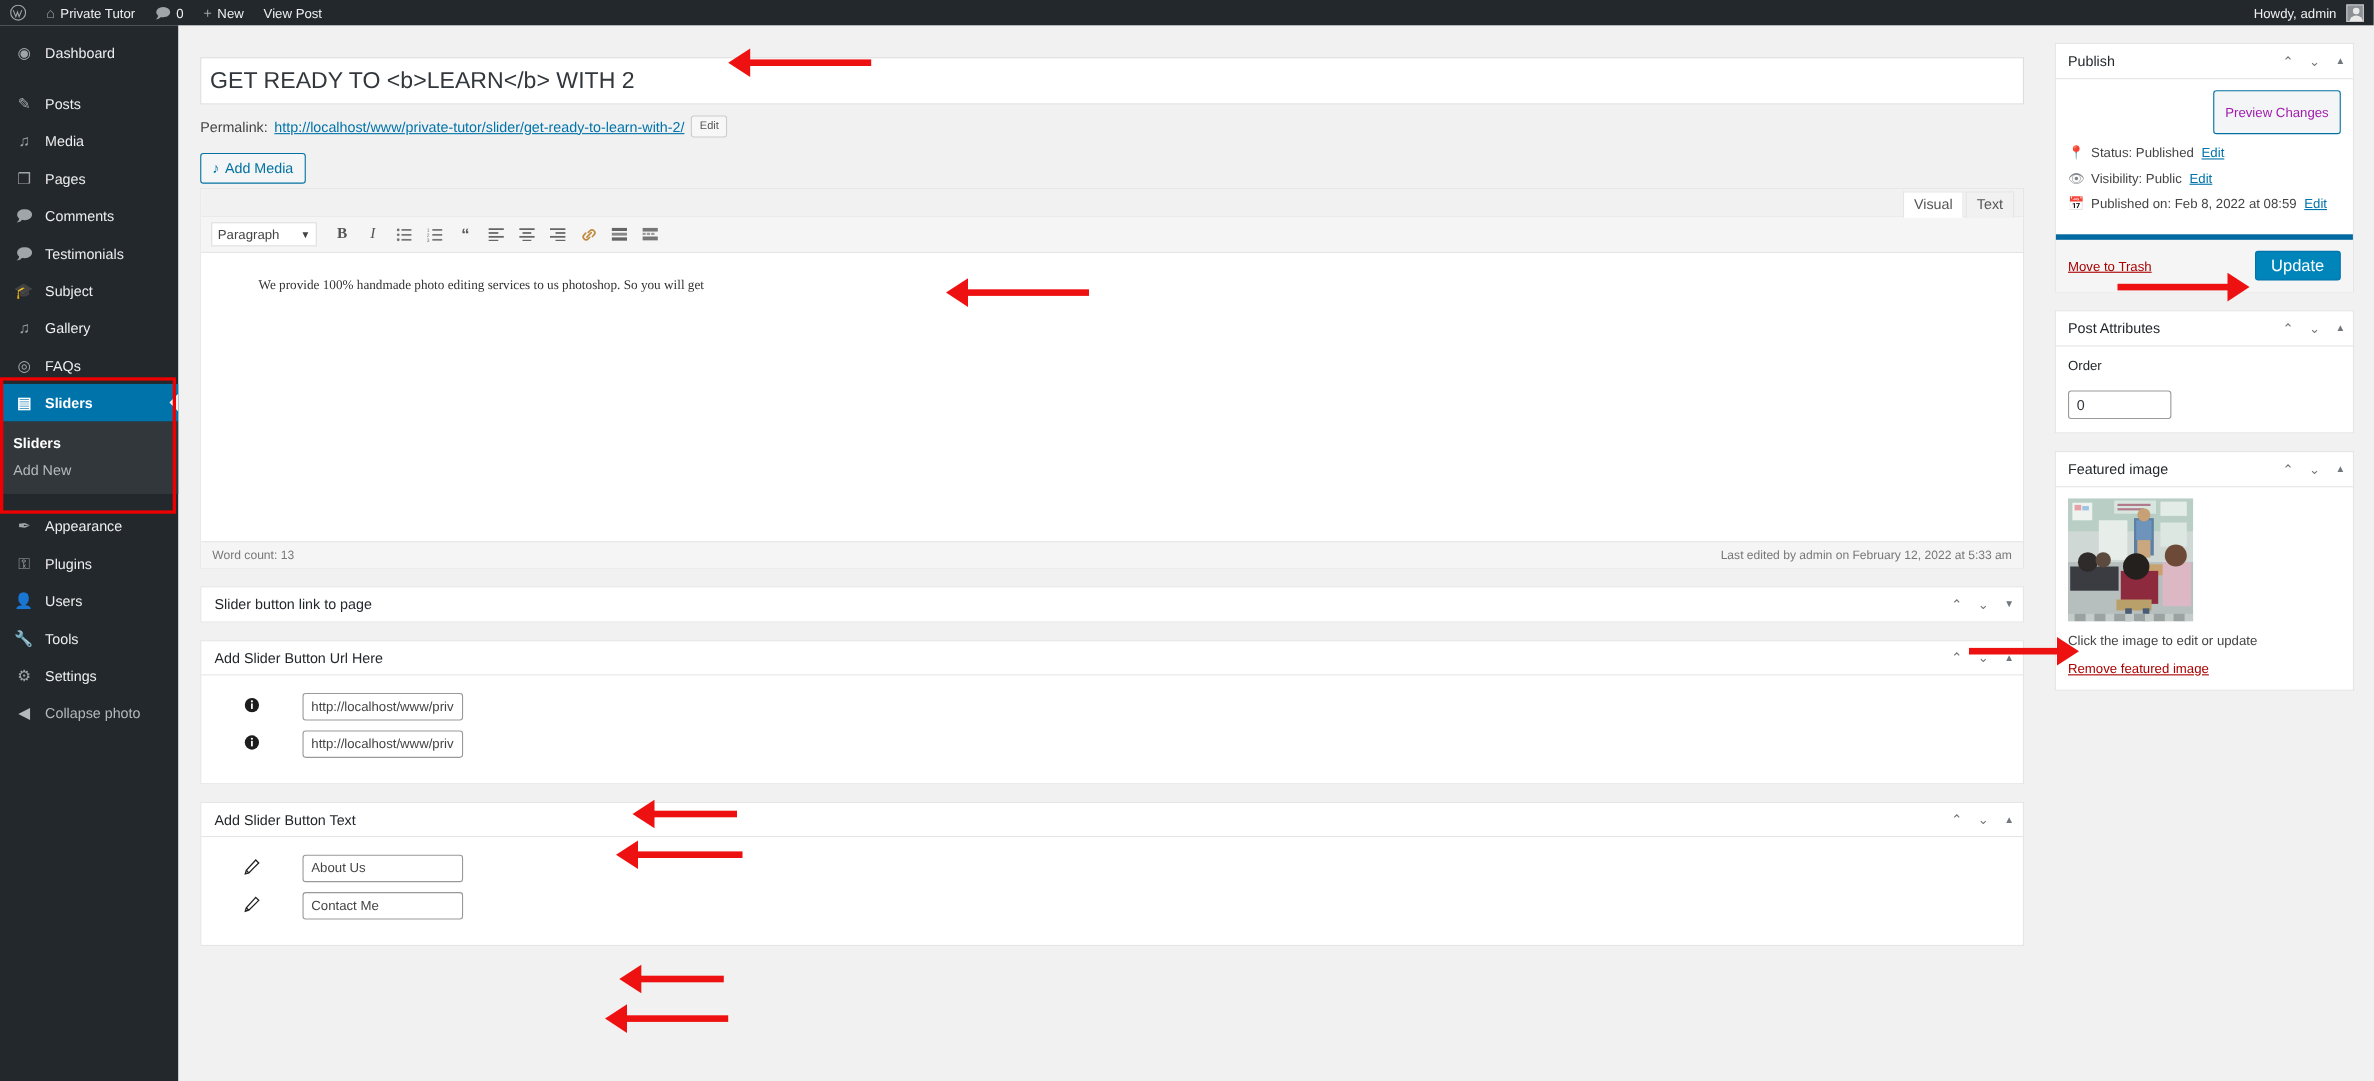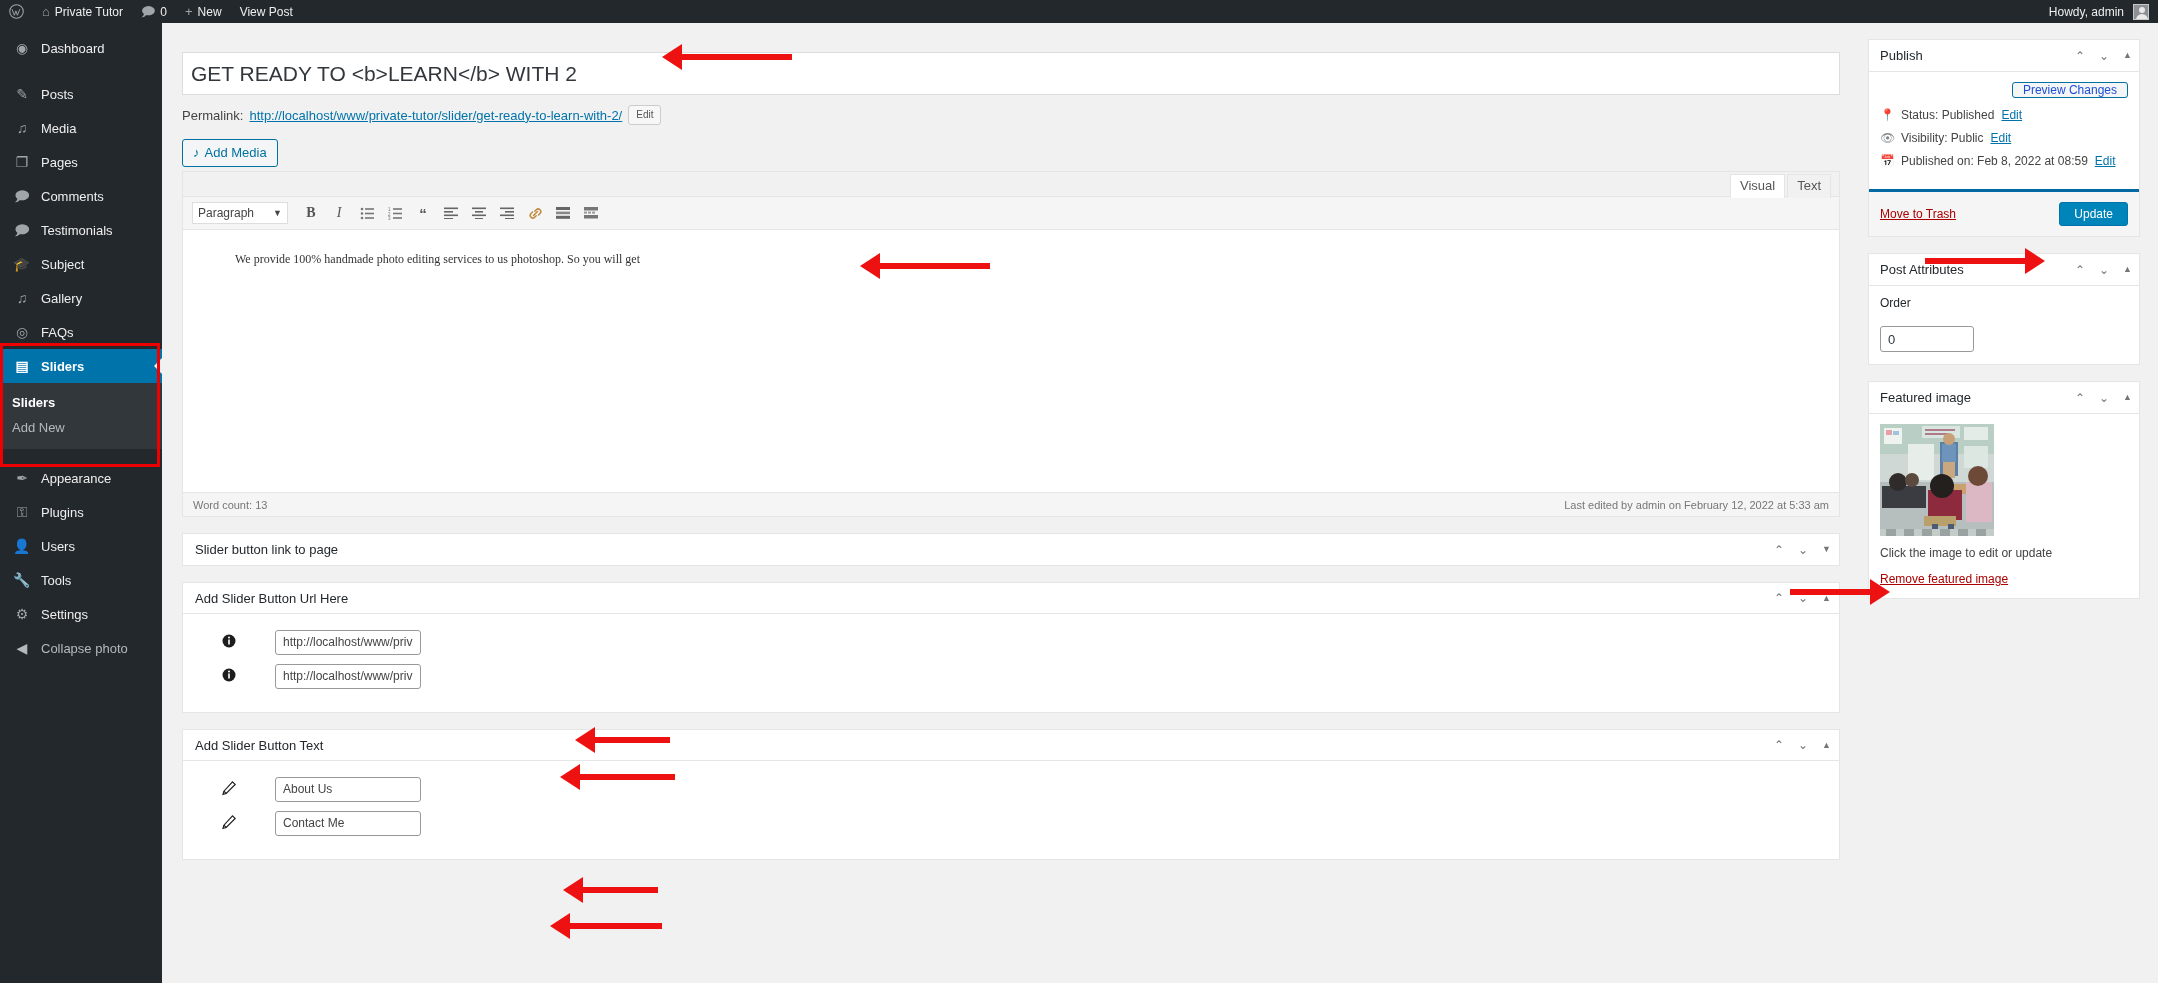--- a/index.html
+++ b/index.html
@@ -168,37 +168,37 @@
   #side { position: absolute; top: 23px; left: 1868px; width: 290px; }
   .panel { background: #fff; border: 1px solid #e5e5e5; margin-bottom: 16px; width: 272px; }
   .panel-head {
     height: 32px; display: flex; align-items: center; justify-content: space-between;
     padding: 0 7px 0 11px; border-bottom: 1px solid #e5e5e5;
   }
   .panel-title { font-size: 13px; color: #23282d; }
   .panel-body { padding: 10px 11px 12px 11px; }
   .preview-row { display: flex; justify-content: flex-end; margin-bottom: 10px; }
   #preview-btn {
-    border: 1px solid #0071a1; background: #f3f5f6; color: #1d4ed8;
-    font-size: 12px; padding: 0 10px; border-radius: 3px;
+    border: 1px solid #0071a1; background: #f3f5f6; color: #a21caf;
+    font-size: 12px; padding: 12px 10px; border-radius: 3px;
   }
   .pub-line {
     display: flex; align-items: center; gap: 7px; font-size: 12px;
     color: #444; margin-bottom: 9px;
   }
   .pub-line .pl-ic { width: 14px; color: #82878c; font-size: 12px; text-align:center; }
   .pub-line a { color: #0073aa; text-decoration: underline; }
   .pub-foot {
-    border-top: 3px solid #0369a1; background: #f5f5f5;
+    border-top: 5px solid #0369a1; background: #f5f5f5;
     padding: 10px 11px; display: flex; align-items: center; justify-content: space-between;
   }
   #trash-link { color: #a00; font-size: 12px; text-decoration: underline; }
   #update-btn {
     background: #0085ba; border: 1px solid #0073aa; color: #fff;
-    font-size: 12px; padding: 4px 14px; border-radius: 3px;
+    font-size: 15px; padding: 4px 14px; border-radius: 3px;
   }
   #order-label { font-size: 12px; color: #23282d; margin-bottom: 16px; }
   #order-input {
     width: 94px; height: 26px; border: 1px solid #999; border-radius: 3px;
     font-size: 13px; padding: 0 7px; color: #32373c;
     font-family: "Liberation Sans", sans-serif; outline: none;
   }
   .feat-thumb { width: 114px; height: 112px; position: relative; overflow: hidden; }
   .feat-cap { font-size: 12px; color: #444; margin-top: 10px; }
   #remove-feat { display:block; font-size: 12px; color: #a00; text-decoration: underline; margin-top: 12px; }

